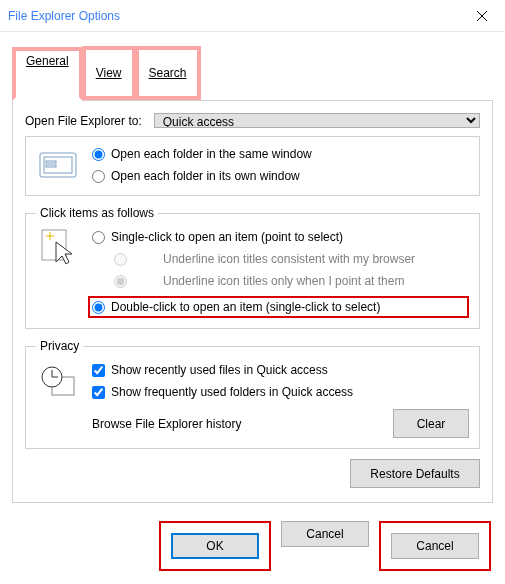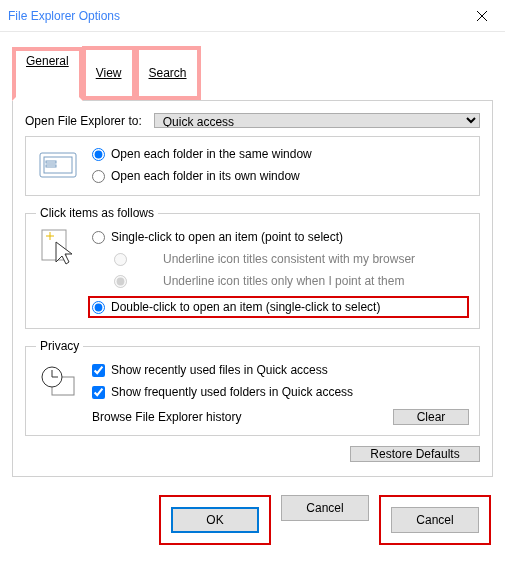--- a/index.html
+++ b/index.html
@@ -21,21 +21,21 @@
 .fs-body { display: flex; align-items: flex-start; gap: 12px; }
 .icon-box { width: 44px; height: 40px; display: flex; align-items: center; justify-content: center; flex-shrink: 0; }
 .radios, .checks { display: flex; flex-direction: column; gap: 4px; flex: 1; }
 .radio, .check { display: flex; align-items: center; gap: 6px; min-height: 18px; }
 .radio input, .check input { margin: 0; }
 .radio.disabled { color: #808080; gap: 36px; }
 .indent { margin-left: 22px; }
 .highlight { border: 2px solid #d80000; padding: 2px 6px 2px 2px; margin-left: -4px; margin-top: 2px; }
 .clear-row { display: flex; align-items: center; justify-content: space-between; margin-top: 8px; }
 .clear-row .lbl { margin-left: 56px; }
-button.win { min-width: 76px; height: 16px; border: 1px solid #adadad; background: #e1e1e1; padding: 0 16px; cursor: default; }
+button.win { min-width: 76px; height: 29px; border: 1px solid #adadad; background: #e1e1e1; padding: 0 16px; cursor: default; }
 .restore-row { display: flex; justify-content: flex-end; margin-top: 10px; }
 button.restore { min-width: 130px; }
 .footer { display: flex; justify-content: flex-end; gap: 10px; padding: 10px 14px; }
 button.footer-btn { min-width: 88px; height: 26px; border: 1px solid #adadad; background: #e1e1e1; }
 button.ok { border: 1px solid #0078d7; box-shadow: inset 0 0 0 1px #0078d7; }
 .hl-wrap { border: 2px solid #d80000; padding: 10px; display: inline-block; }
 
 .folder-icon rect { fill: #fff; stroke: #7a9ec2; }
 .cursor-icon polygon { fill: #fff; stroke: #333; }
 .clock-icon circle { fill: #fff; stroke: #333; }

